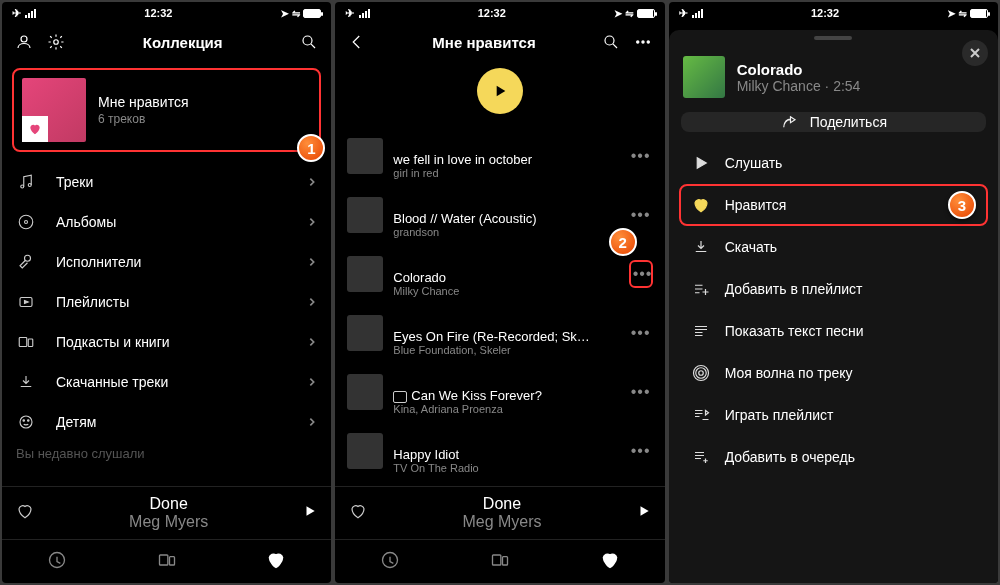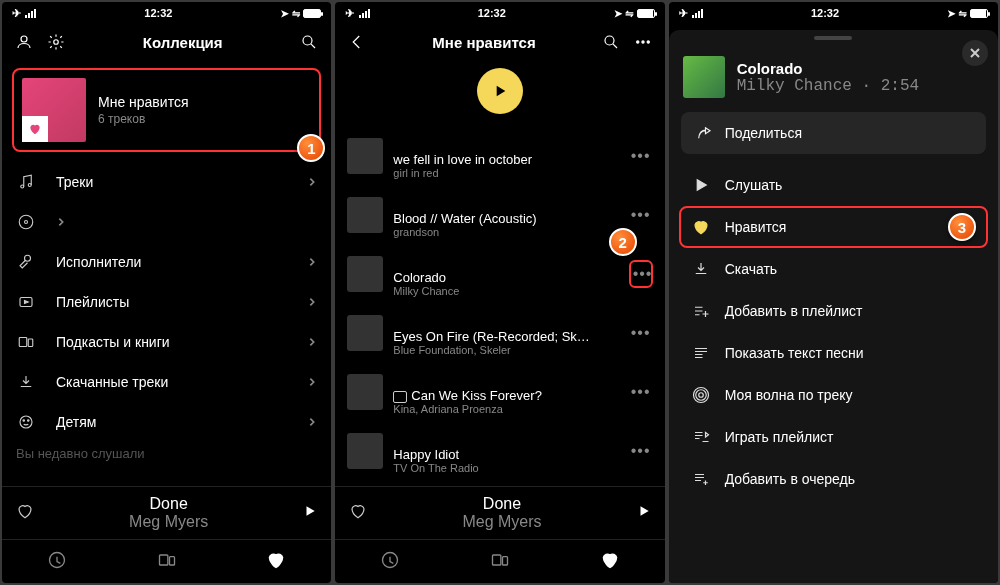--- a/index.html
+++ b/index.html
@@ -129,25 +129,26 @@
     position:absolute; right:10px; top:10px;
     width:26px; height:26px; border-radius:50%; background:#2a2a2a;
     display:flex; align-items:center; justify-content:center;
   }
   .sheet-close svg{width:12px;height:12px;stroke:#ccc;stroke-width:2;fill:none;}
   .sheet-header {
     display:flex; gap:12px; padding:16px 14px 14px; align-items:center;
   }
   .sheet-header .cov { width:42px; height:42px; background:linear-gradient(135deg,#6b4,#374); border-radius:3px;}
   .sheet-header .tt { font-size:15px; font-weight:600; }
-  .sheet-header .ss { font-size:16px; color:#888;font-family:Liberation Mono, monospace; }
+  .sheet-header .ss { font-size:14px; color:#888; }
   .sheet-pill {
     margin: 0 12px 10px; background:#262626; border-radius:8px;
-    display:flex; align-items:center; gap:12px; padding:12px 14px;
+    display:flex; align-items:center; gap:12px; padding:1px 14px;
     font-size:14px;
+    justify-content:center;
   }
   .sheet-pill svg{width:18px;height:18px;stroke:#eee;fill:none;stroke-width:1.6;}
   .sheet-menu { display:flex; flex-direction:column; padding: 0 4px;}
   .sheet-item {
     display:flex; align-items:center; gap:14px; padding:12px 18px;
     font-size:14px; position:relative;
   }
   .sheet-item .si-icon { width:20px; display:flex; justify-content:center;}
   .sheet-item .si-icon svg{width:18px;height:18px;stroke:#ddd;fill:none;stroke-width:1.6;}
   .sheet-item.liked .si-icon svg { fill:#f5d85a; stroke:#f5d85a; }
@@ -240,20 +241,21 @@
               <path d="M4 2l4 4-4 4"></path>
             </svg></div>
       </div>
       <div class="menu-item">
         <div class="mi-icon">
             <svg viewBox="0 0 24 24">
               <circle cx="12" cy="12" r="9"></circle>
               <circle cx="12" cy="12" r="2"></circle>
             </svg>
           </div>
+        <div class="label">Альбомы</div>
         <div class="chev"><svg viewBox="0 0 12 12">
               <path d="M4 2l4 4-4 4"></path>
             </svg></div>
       </div>
       <div class="menu-item">
         <div class="mi-icon">
             <svg viewBox="0 0 24 24">
               <circle cx="14" cy="7" r="4"></circle>
               <path d="M11 10L4 17l3 3 7-7"></path>
             </svg>

